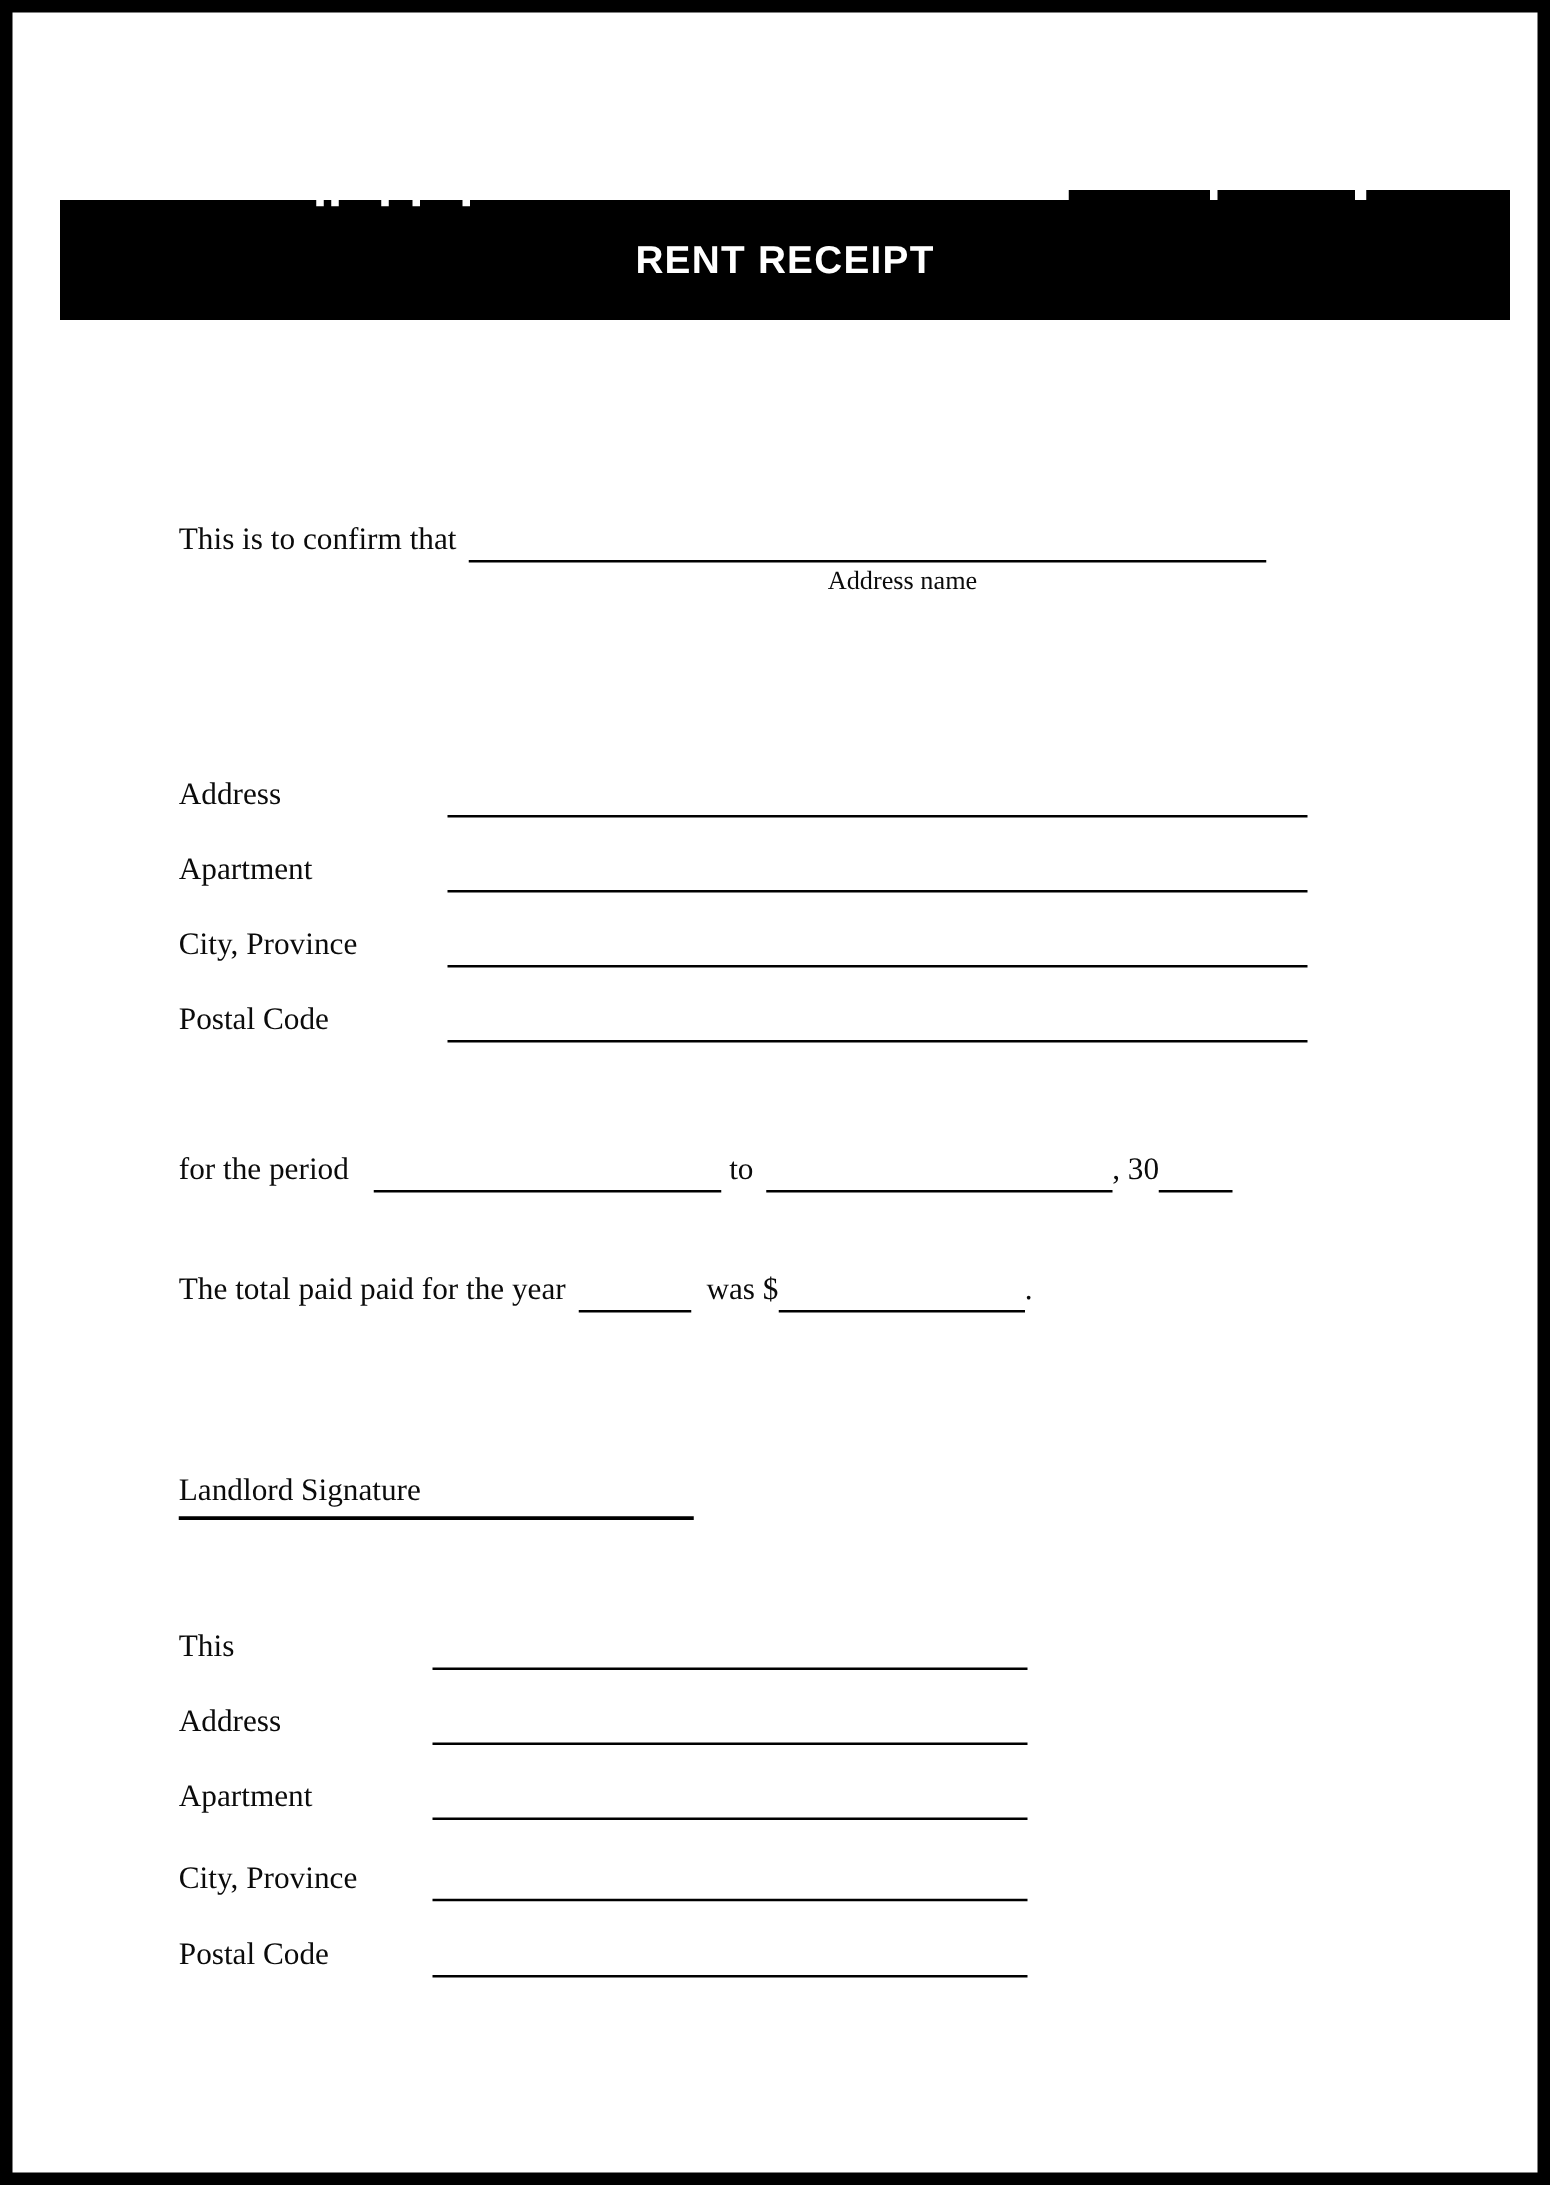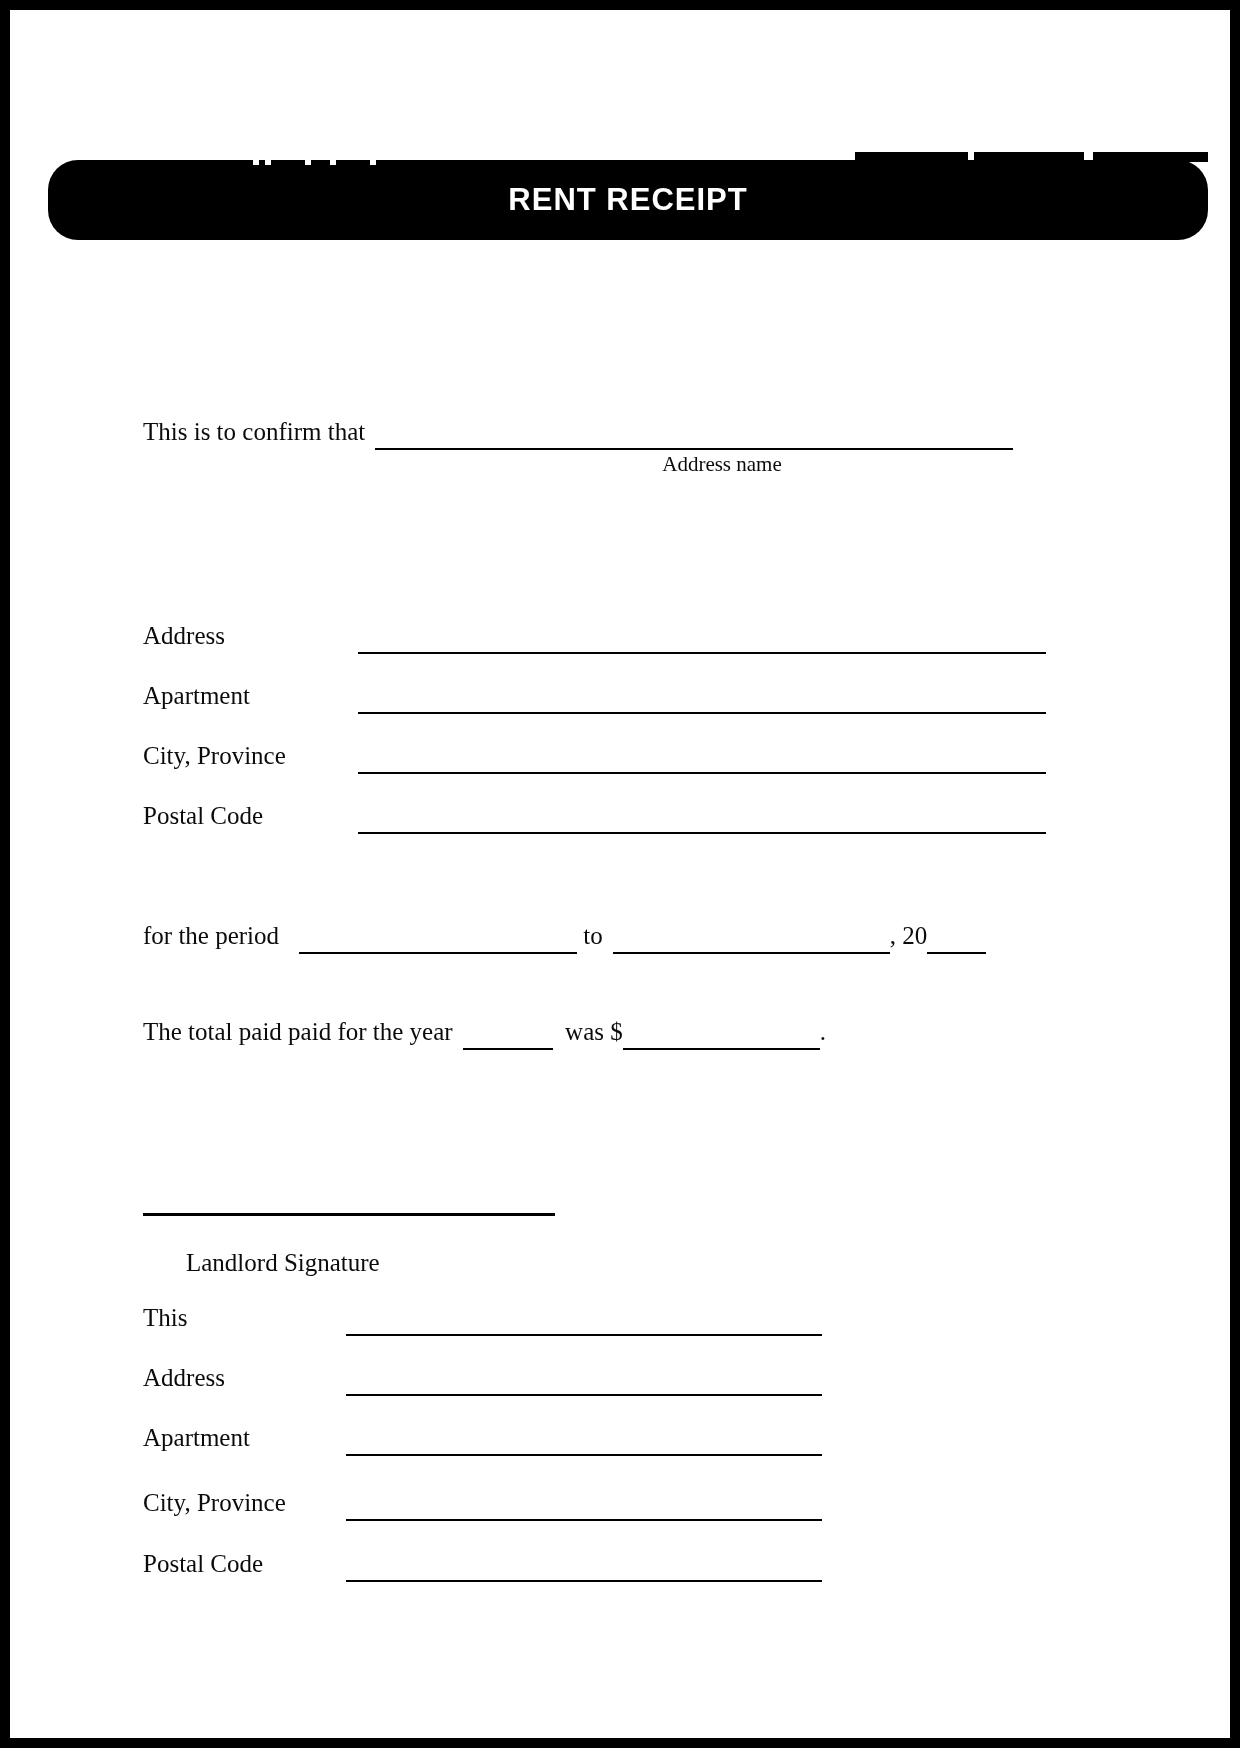--- a/index.html
+++ b/index.html
@@ -16,23 +16,23 @@
     position: absolute;
     inset: 0;
     border: 10px solid #000;
     pointer-events: none;
     z-index: 60;
   }
   
   .header-bar {
     position: absolute;
     left: 48px; top: 160px;
-    width: 1160px; height: 80px;
+    width: 1160px; height: 96px;
     background: #000;
-    display: flex; align-items: center; justify-content: center; border-radius: 30px;
+    display: flex; align-items: center; justify-content: center;
   }
   .header-title {
     color: #fff;
     font-family: "Liberation Sans", sans-serif;
     font-weight: bold;
     font-size: 31px;
     letter-spacing: 1px;
   }
   
   .bar-strip { position: absolute; left: 855px; top: 152px; width: 353px; height: 10px; background: #000; }
@@ -117,35 +117,35 @@
     <span class="label-col lc-top">Postal Code</span>
     <span class="blank" style="width:688px;"></span>
   </div>
 
   <div class="row" style="top:922px;">
     <span>for the period</span>
     <span class="blank ml-md" style="width:278px;"></span>
     <span> </span>
     <span>to</span>
     <span class="blank ml-sm" style="width:277px;"></span>
-    <span>, 20</span>
+    <span>, 30</span>
     <span class="blank" style="width:59px;"></span>
   </div>
 
   <div class="row" style="top:1018px;">
     <span>The total paid paid for the year</span>
     <span class="blank ml-sm" style="width:90px;"></span>
     <span>  </span>
     <span>was $</span>
     <span class="blank" style="width:197px;"></span>
     <span>.</span>
   </div>
 
   <div class="sig-line"></div>
-  <div class="row" style="top:1249px;margin-left:43px;">
+  <div class="row" style="top:1179px;">
     <span>Landlord Signature</span>
   </div>
 
   <div class="row" style="top:1304px;">
     <span class="label-col lc-bottom">This</span>
     <span class="blank" style="width:476px;"></span>
   </div>
   <div class="row" style="top:1364px;">
     <span class="label-col lc-bottom">Address</span>
     <span class="blank" style="width:476px;"></span>

